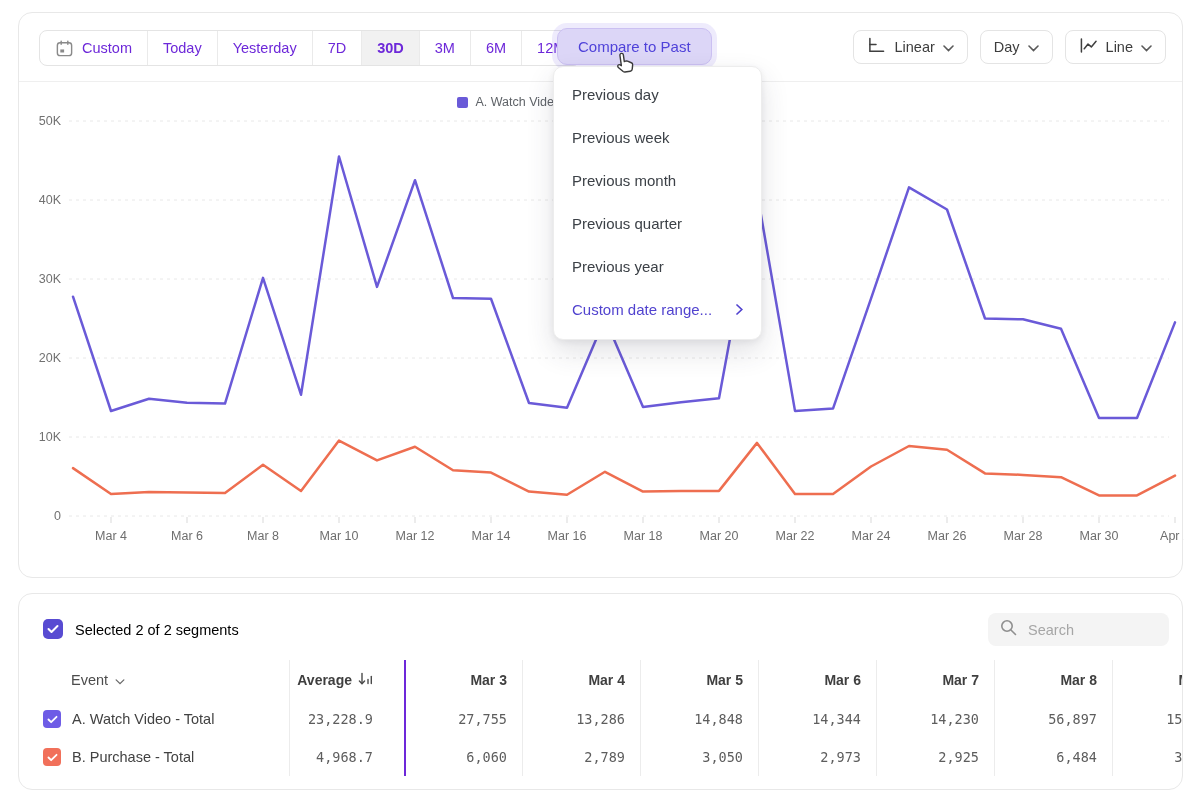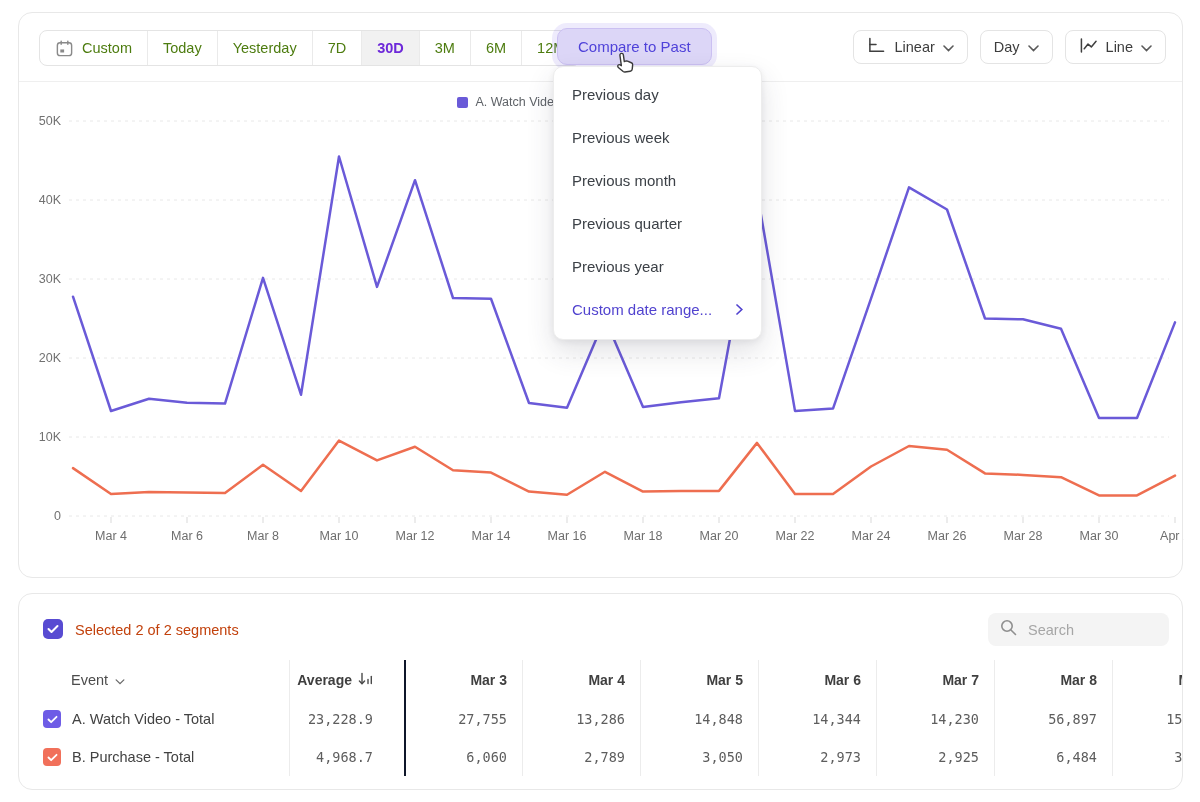--- a/index.html
+++ b/index.html
@@ -6,21 +6,21 @@
   .page{position:relative;width:1200px;height:802px;background:#fff;overflow:hidden;
         font-family:"Liberation Sans",sans-serif;}
   .card{position:absolute;background:#fff;border:1px solid #e8e8e8;border-radius:14px;box-sizing:border-box;}
   .card1{left:18px;top:12px;width:1165px;height:566px;}
   .card2{left:18px;top:593px;width:1165px;height:197px;overflow:hidden;}
 
   
   .toolbar{position:absolute;left:0;top:0;width:100%;height:68px;border-bottom:1px solid #efefef;}
   .segmented{position:absolute;left:20px;top:17px;height:34px;display:flex;align-items:stretch;
              border:1px solid #e4e4e4;border-radius:8px;overflow:hidden;background:#fff;}
-  .seg-item{display:flex;align-items:center;gap:8px;padding:0 15px;font-size:14.5px;color:#4d7c0f;
+  .seg-item{display:flex;align-items:center;gap:8px;padding:0 15px;font-size:14.5px;color:#6d28d9;
             border-left:1px solid #eaeaea;cursor:pointer;white-space:nowrap;}
   .seg-item:first-child{border-left:none;}
   .seg-item.selected{background:#f1f1f1;color:#6d28d9;font-weight:700;}
   .compare-btn{position:absolute;left:538px;top:15px;height:37px;padding:0 20px;background:#dcd6f7;
                border:1px solid #cbc0f2;border-radius:10px;color:#4f42d9;font-size:15px;font-weight:500;
                display:flex;align-items:center;font-family:inherit;cursor:pointer;z-index:10;
                box-shadow:0 0 0 5px rgba(120,100,230,0.13);}
   .right-controls{position:absolute;right:16px;top:17px;display:flex;gap:12px;}
   .ctl-btn{display:flex;align-items:center;gap:8px;height:34px;padding:0 13px;border:1px solid #e4e4e4;
            border-radius:8px;background:#fff;font-size:14.5px;color:#3d3d3d;font-family:inherit;cursor:pointer;justify-content:center;}
@@ -37,41 +37,41 @@
         border-radius:10px;box-shadow:0 12px 28px rgba(50,50,70,.14),0 2px 6px rgba(50,50,70,.08);
         z-index:30;padding:6px 0 8px;box-sizing:border-box;}
   .menu-item{height:43px;display:flex;align-items:center;padding:0 18px;font-size:15px;color:#3c4147;cursor:pointer;}
   .menu-item.custom{color:#5143cf;justify-content:space-between;}
 
   .cursor{position:absolute;left:612px;top:50px;z-index:40;transform:rotate(-8deg);}
 
   
   .cb{display:inline-flex;align-items:center;justify-content:center;border-radius:5px;cursor:pointer;}
   .cb-header{position:absolute;left:24px;top:25px;width:20px;height:20px;background:#584bd2;}
-  .seg-label{position:absolute;left:56px;top:28px;font-size:14.5px;color:#c2410c;}
+  .seg-label{position:absolute;left:56px;top:28px;font-size:14.5px;color:#000000;}
   .search{position:absolute;right:13px;top:19px;width:181px;height:33px;background:#f4f4f4;border-radius:8px;
           display:flex;align-items:center;padding:0 10px 0 12px;gap:9px;box-sizing:border-box;}
   .search input{border:none;background:transparent;outline:none;flex:1;font-size:14.5px;color:#444;
                 font-family:inherit;min-width:0;}
   .search input::placeholder{color:#a6a6a6;}
 
   
   .table{position:absolute;left:0;top:66px;}
   .trow{display:flex;width:1211px;align-items:center;}
   .thead{height:40px;}
   .tbody-row{height:38px;}
   .cell{box-sizing:border-box;display:flex;align-items:center;height:100%;}
   .c-event{width:270px;padding-left:52px;gap:7px;font-size:14.5px;color:#4c4c4c;font-weight:500;}
   .tbody-row .c-event{padding-left:24px;gap:11px;color:#424242;font-weight:400;}
   .c-avg{width:115px;justify-content:flex-end;padding-right:31px;gap:6px;border-left:1px solid #ececec;
          font-size:14px;color:#3f3f3f;}
   .thead .c-avg,.thead .c-day{font-weight:600;}
   .c-day{width:118px;justify-content:flex-end;padding-right:15px;border-left:1px solid #ececec;
          font-size:14px;color:#3f3f3f;}
-  .c-day.first{border-left:2px solid #0f172a;}
+  .c-day.first{border-left:2px solid #6d28d9;}
   .num{font-family:"DejaVu Sans Mono",monospace;font-size:13.5px;color:#5d5d5d;font-weight:400;}
   .row-cb{width:18px;height:18px;border-radius:4px;flex:none;}
 </style>
 </head>
 <body>
 
 <div class="page">
 
   <div class="card card1">
     <div class="toolbar">

